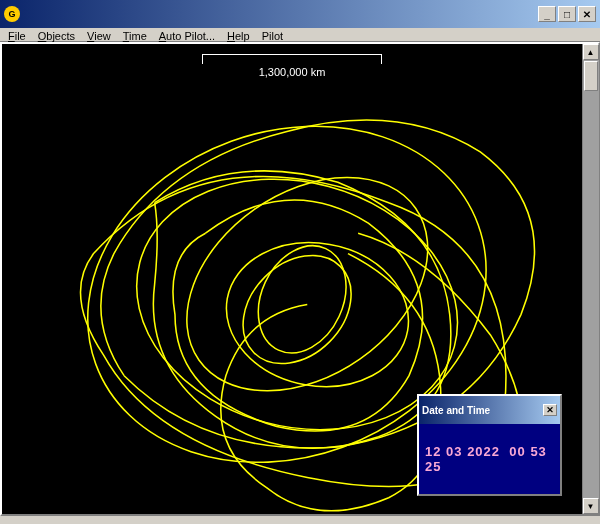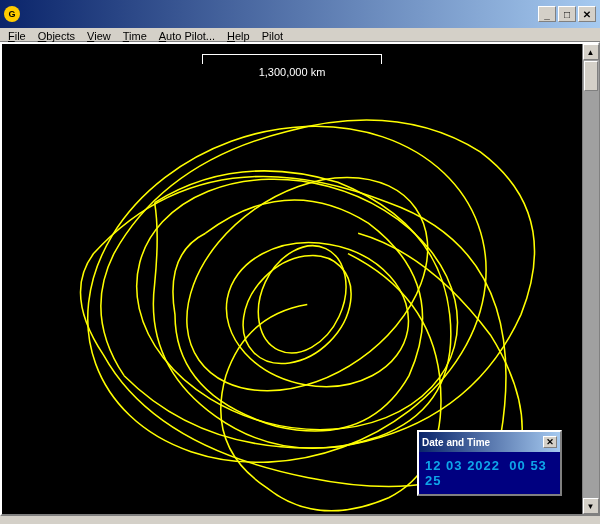--- a/index.html
+++ b/index.html
@@ -174,21 +174,21 @@
       bottom: 18px;
       right: 20px;
       background: #000080;
       border: 2px solid #808080;
       border-top-color: #fff;
       border-left-color: #fff;
       width: 145px;
     }
     #datetime-titlebar {
       background: linear-gradient(to right, #0a246a, #a6caf0);
-      height: 20px;
+      height: 28px;
       display: flex;
       align-items: center;
       justify-content: space-between;
       padding: 0 3px;
       color: white;
       font-size: 10px;
       font-weight: bold;
       gap: 24px;
     }
     #datetime-close {
@@ -201,22 +201,22 @@
       display: flex;
       align-items: center;
       justify-content: center;
       font-size: 9px;
       cursor: pointer;
       color: #000;
       font-weight: bold;
     }
     #datetime-content {
       background: #000080;
-      color: #0ea5e9;
-      padding: 6px 6px;
+      color: #f9a8d4;
+      padding: 20px 6px;
       font-size: 13px;
       font-weight: bold;
       letter-spacing: 1px;
       display: flex;
       justify-content: center;
       align-items: flex-end;
     }
 
     
     #orbit-svg {

